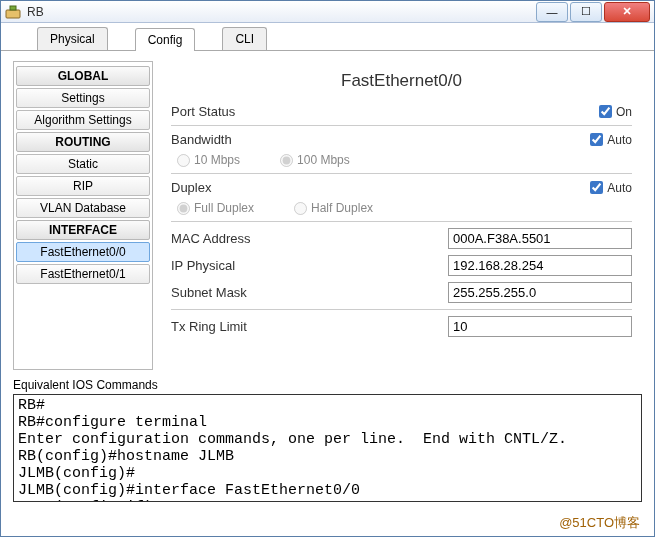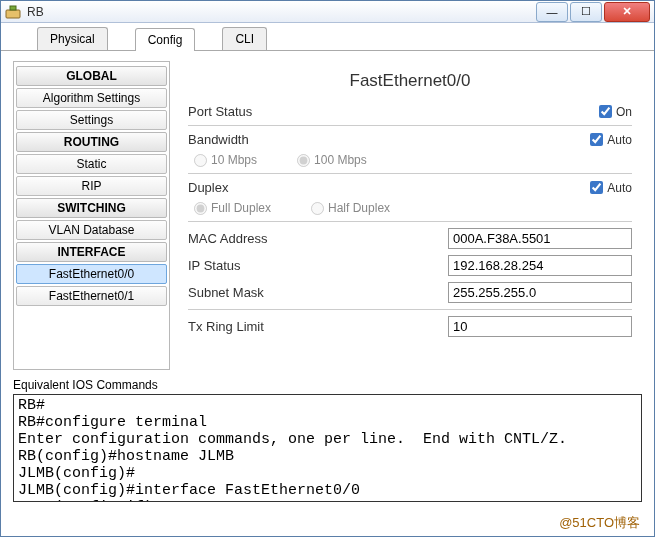--- a/index.html
+++ b/index.html
@@ -8,21 +8,21 @@
 .titlebar { height: 22px; background: linear-gradient(to bottom, #fff, #e8eef7); border-bottom: 1px solid #b0c0d8; display: flex; align-items: center; padding: 0 4px; }
 .titlebar-icon { width: 16px; height: 16px; margin-right: 6px; }
 .titlebar-title { font-size: 12px; color: #333; flex: 1; }
 .win-btns { display: flex; gap: 2px; }
 .win-btn { width: 32px; height: 20px; border: 1px solid #8aa9cb; border-radius: 3px; display: flex; align-items: center; justify-content: center; font-size: 11px; background: linear-gradient(to bottom, #f5f9fe, #d8e6f6); }
 .win-btn.close { width: 46px; background: linear-gradient(to bottom, #f08080, #d94b3a); border-color: #b03020; color: #fff; font-weight: bold; }
 .tabs { display: flex; padding: 4px 8px 0 8px; border-bottom: 1px solid #aaa; background: #fff; }
 .tab { padding: 4px 12px; border: 1px solid #aaa; border-bottom: none; background: #f0f0f0; margin-right: -1px; border-radius: 3px 3px 0 0; cursor: pointer; margin-left: 28px; }
 .tab.active { background: #fff; position: relative; top: 1px; }
 .body-area { display: flex; padding: 10px 12px 6px 12px; gap: 12px; height: 325px; }
-.sidebar { width: 157px; border: 1px solid #b8b8b8; background: #fff; padding: 4px 2px; overflow-y: scroll; }
+.sidebar { width: 140px; border: 1px solid #b8b8b8; background: #fff; padding: 4px 2px; overflow-y: scroll; }
 .side-section { text-align: center; font-weight: bold; padding: 2px 0; background: linear-gradient(to bottom,#fbfbfb,#e3e3e3); border:1px solid #b8b8b8; border-radius:2px; margin-bottom:2px; }
 .side-btn { display: block; width: 100%; text-align: center; padding: 2px 0; background: linear-gradient(to bottom,#fdfdfd,#ececec); border:1px solid #bcbcbc; border-radius:2px; margin-bottom:2px; cursor: pointer; }
 .side-btn.selected { background: #cfe6ff; border-color: #6ea6de; }
 .main-pane { flex: 1; padding: 4px 10px 4px 6px; color:#333; }
 .main-title { text-align: center; font-size: 17px; margin: 6px 0 10px; }
 .cfg-row { display: flex; align-items: center; padding: 3px 0; }
 .cfg-label { flex: 0 0 120px; font-size: 13px; }
 .cfg-right { margin-left: auto; display: flex; align-items: center; gap: 4px; font-size:13px; }
 .cfg-radios { flex: 1; display: flex; gap: 40px; margin-left: 6px; color:#888; font-size:13px; }
 hr.sep { border: none; border-top: 1px solid #ccc; margin: 3px 0 3px; }
@@ -53,26 +53,25 @@
 
   <div class="tabs">
     <div class="tab">Physical</div>
     <div class="tab active">Config</div>
     <div class="tab">CLI</div>
   </div>
 
   <div class="body-area">
     <div class="sidebar">
       <div class="side-section">GLOBAL</div>
+      <div class="side-btn">Settings</div>
       <div class="side-btn">Algorithm Settings</div>
-      <div class="side-btn">Settings</div>
       <div class="side-section">ROUTING</div>
       <div class="side-btn">Static</div>
       <div class="side-btn">RIP</div>
-      <div class="side-section">SWITCHING</div>
       <div class="side-btn">VLAN Database</div>
       <div class="side-section">INTERFACE</div>
       <div class="side-btn selected">FastEthernet0/0</div>
       <div class="side-btn">FastEthernet0/1</div>
     </div>
 
     <div class="main-pane">
       <div class="main-title">FastEthernet0/0</div>
 
       <div class="cfg-row">
@@ -126,21 +125,21 @@
       </div>
       <hr class="sep">
 
       <div class="cfg-row">
         <div class="cfg-label" style="flex-basis:180px;">MAC Address</div>
         <div class="cfg-right">
             <input type="text" class="field" value="000A.F38A.5501" style="">
           </div>
       </div>
       <div class="cfg-row">
-        <div class="cfg-label" style="flex-basis:180px;">IP Status</div>
+        <div class="cfg-label" style="flex-basis:180px;">IP Physical</div>
         <div class="cfg-right">
             <input type="text" class="field" value="192.168.28.254" style="">
           </div>
       </div>
       <div class="cfg-row">
         <div class="cfg-label" style="flex-basis:180px;">Subnet Mask</div>
         <div class="cfg-right">
             <input type="text" class="field" value="255.255.255.0" style="">
           </div>
       </div>

